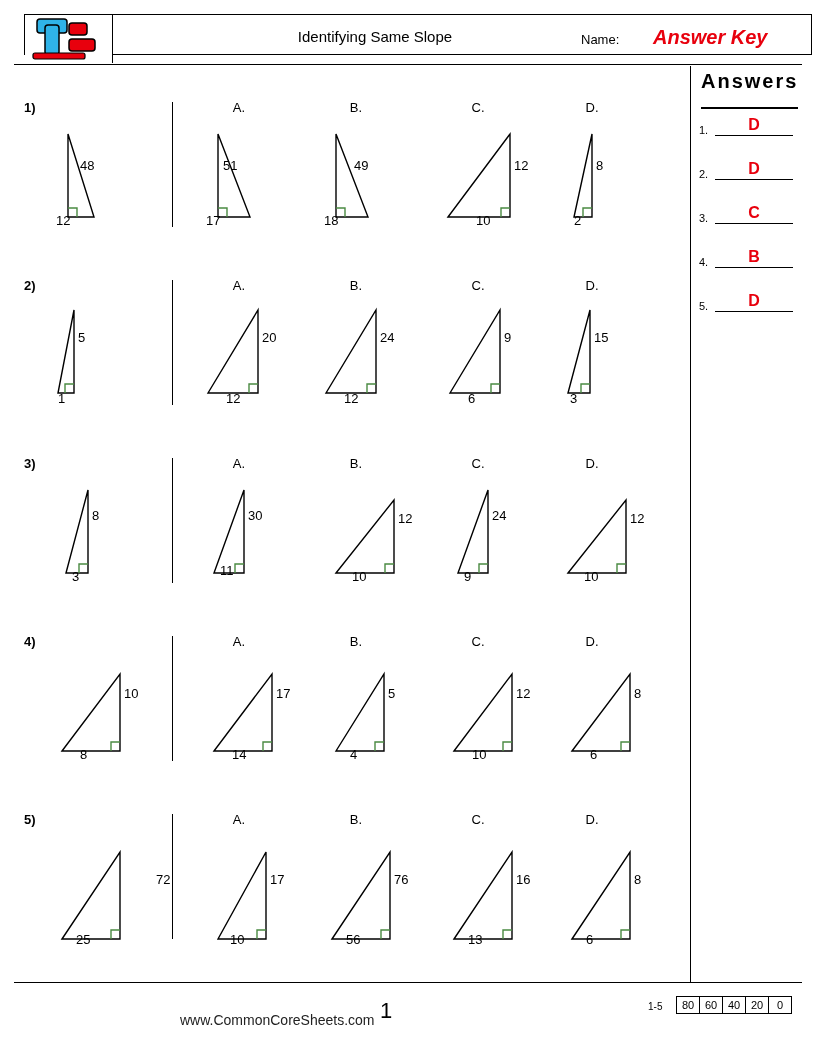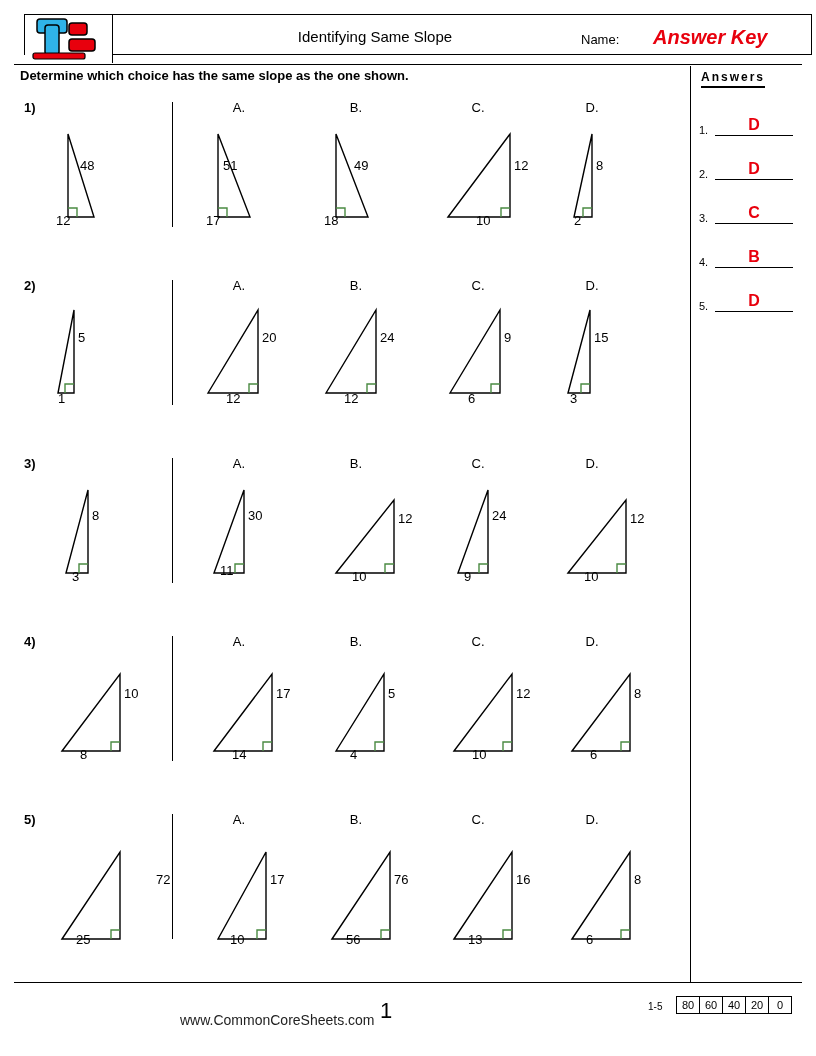--- a/index.html
+++ b/index.html
@@ -80,25 +80,25 @@
     position: absolute;
     left: 690px; top: 66px;
     width: 112px;
     height: 916px;
     border-left: 1px solid #000;
     box-sizing: border-box;
   }
   .answers-title {
     position: absolute;
     left: 10px; top: 4px;
-    font-size: 12px;
+    font-size: 20px;
     font-weight: bold;
     letter-spacing: 2px;
     border-bottom: 2px solid #000;
-    padding-bottom: 2px;
+    padding-bottom: 14px;
     text-align: right;
   }
   .ans-row {
     position: absolute;
     left: 8px;
     width: 94px;
     height: 22px;
   }
   .ans-num {
     position: absolute;
@@ -219,21 +219,20 @@
         <rect x="44" y="24" width="26" height="12" rx="3" fill="#e8000d" stroke="#000" stroke-width="1.5"></rect>
         <rect x="8" y="38" width="52" height="6" rx="2" fill="#e8000d" stroke="#000" stroke-width="1.2"></rect>
       </svg>
     </div>
     <div class="worksheet-title">Identifying Same Slope</div>
     <div class="name-label">Name:</div>
     <div class="answer-key-text">Answer Key</div>
   </div>
 
   <div class="hrule"></div>
-  <div class="instructions">Determine which choice has the same slope as the one shown.</div>
 
   <div class="answer-col">
     <div class="answers-title">Answers</div>
 
     <div class="ans-row" style="top:48px">
       <div class="ans-num">1.</div>
       <div class="ans-line"></div>
       <div class="ans-val">D</div>
     </div>
     <div class="ans-row" style="top:92px">

